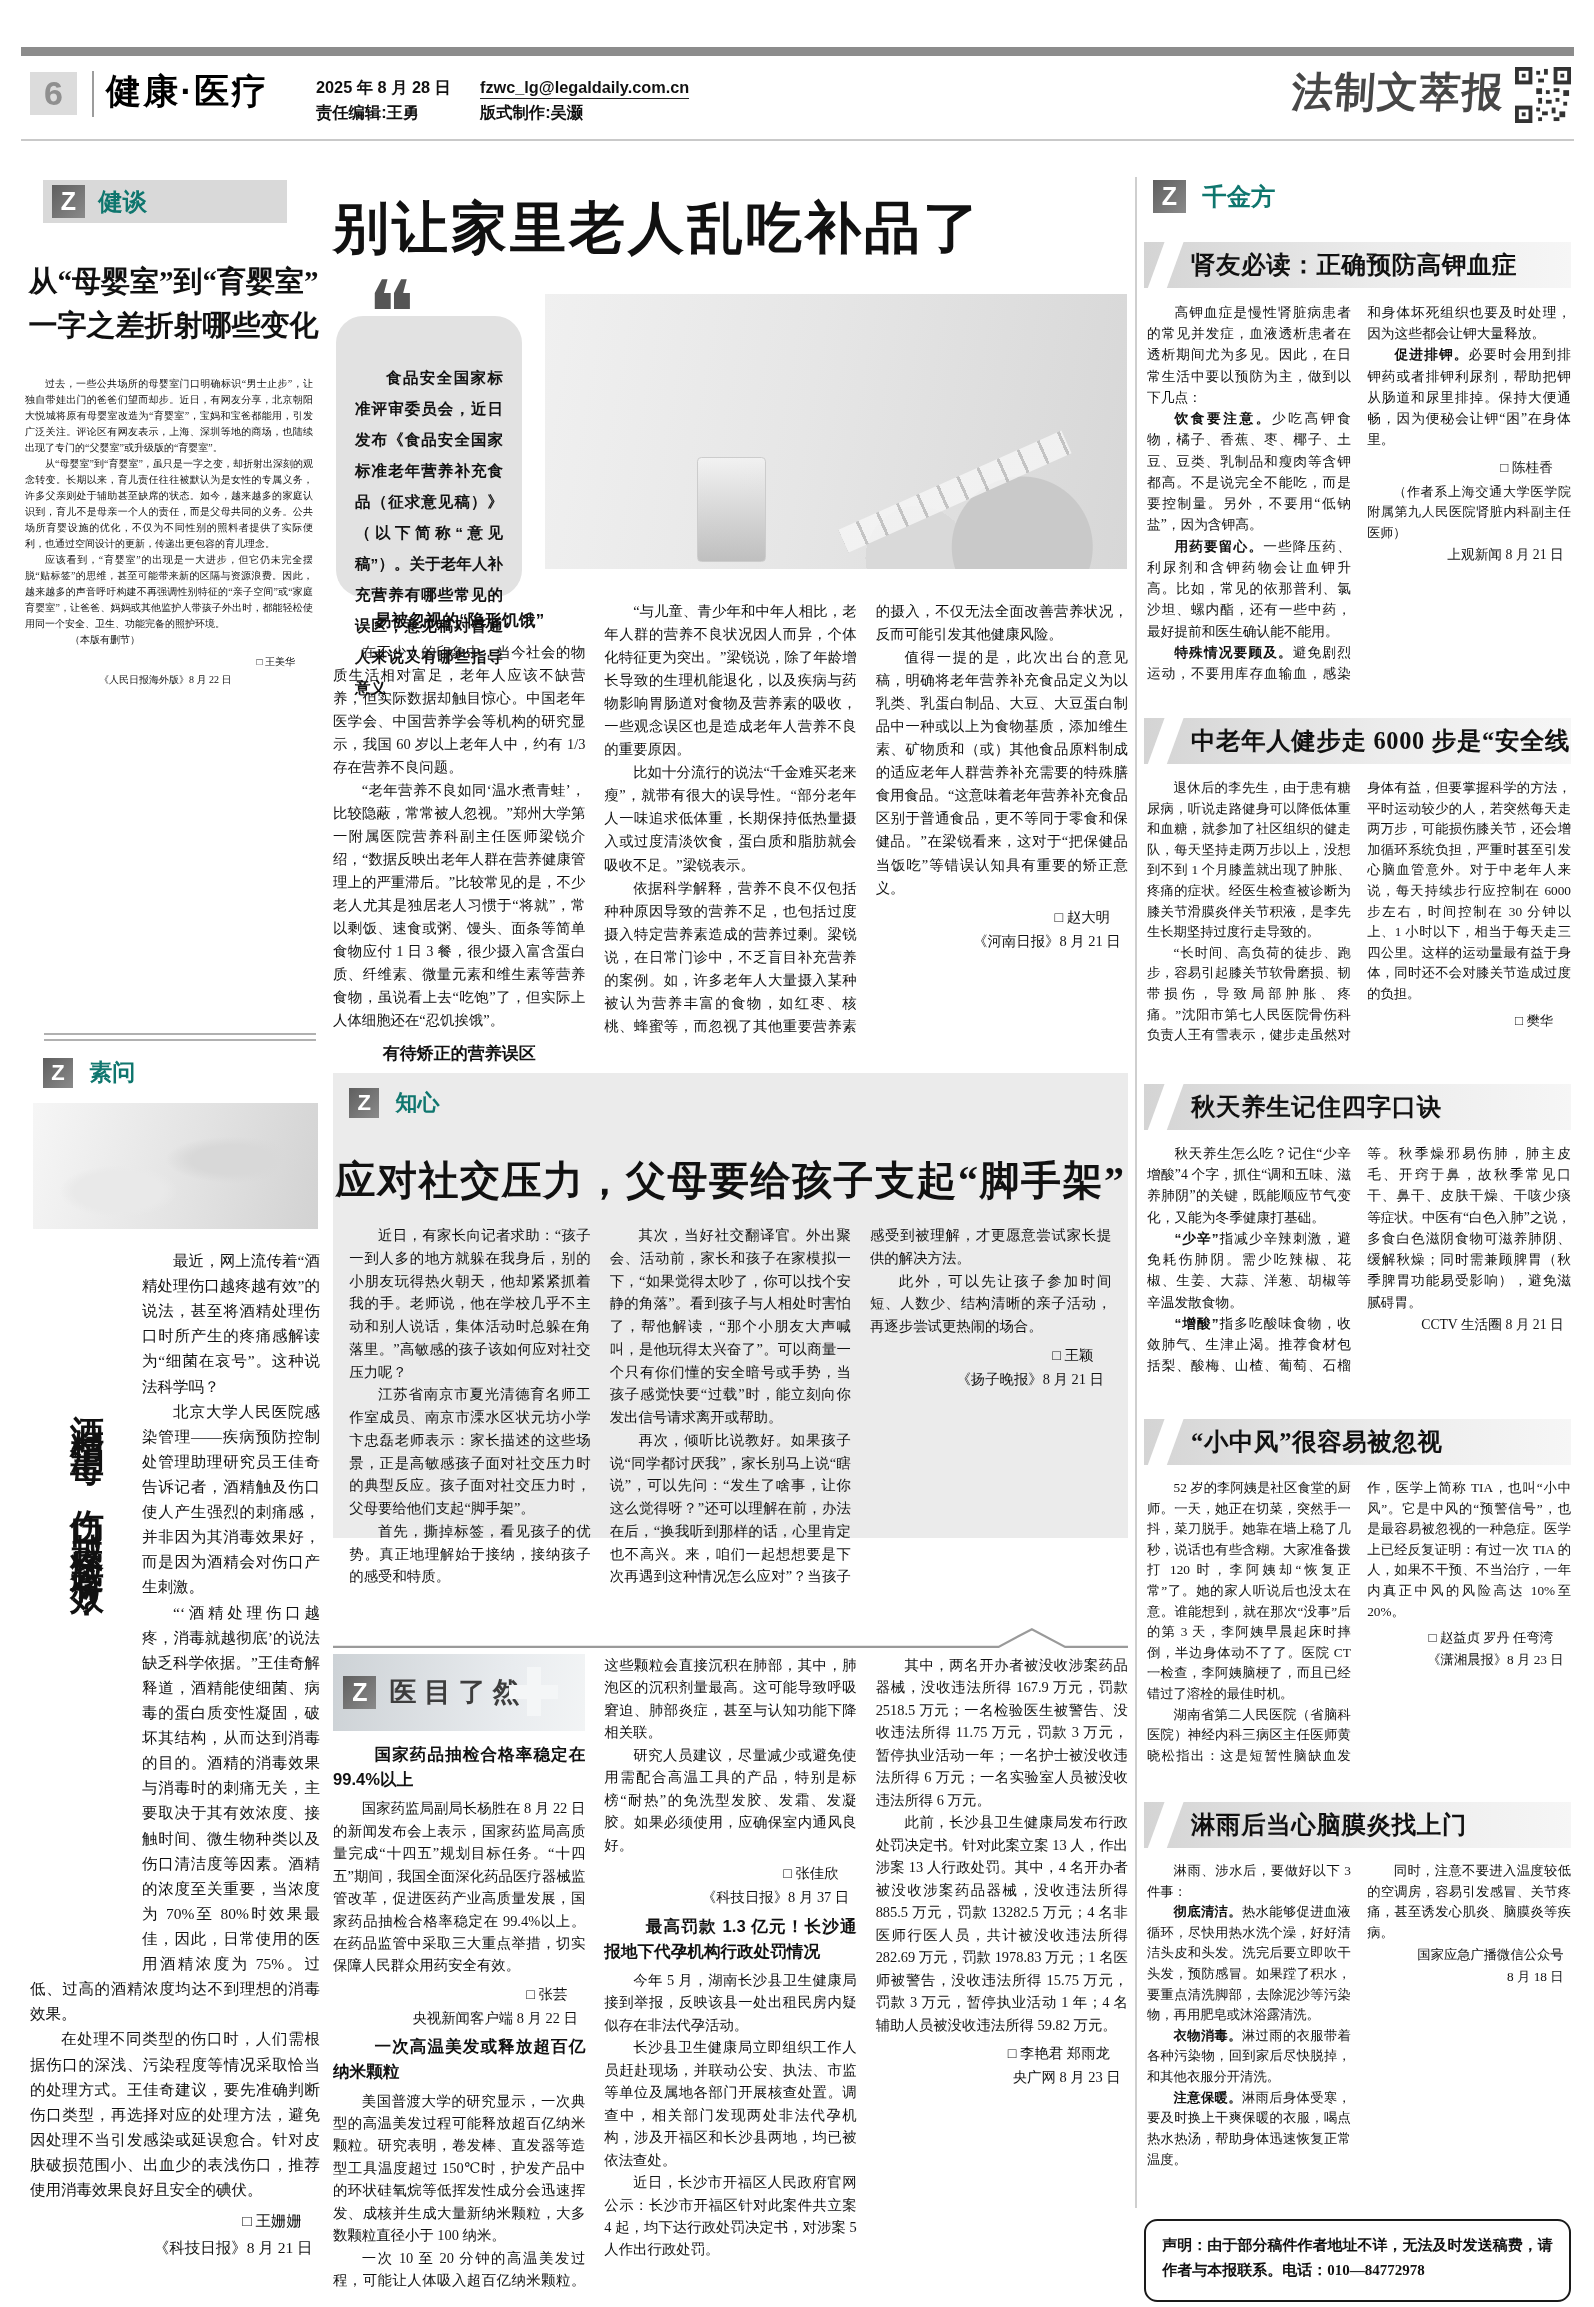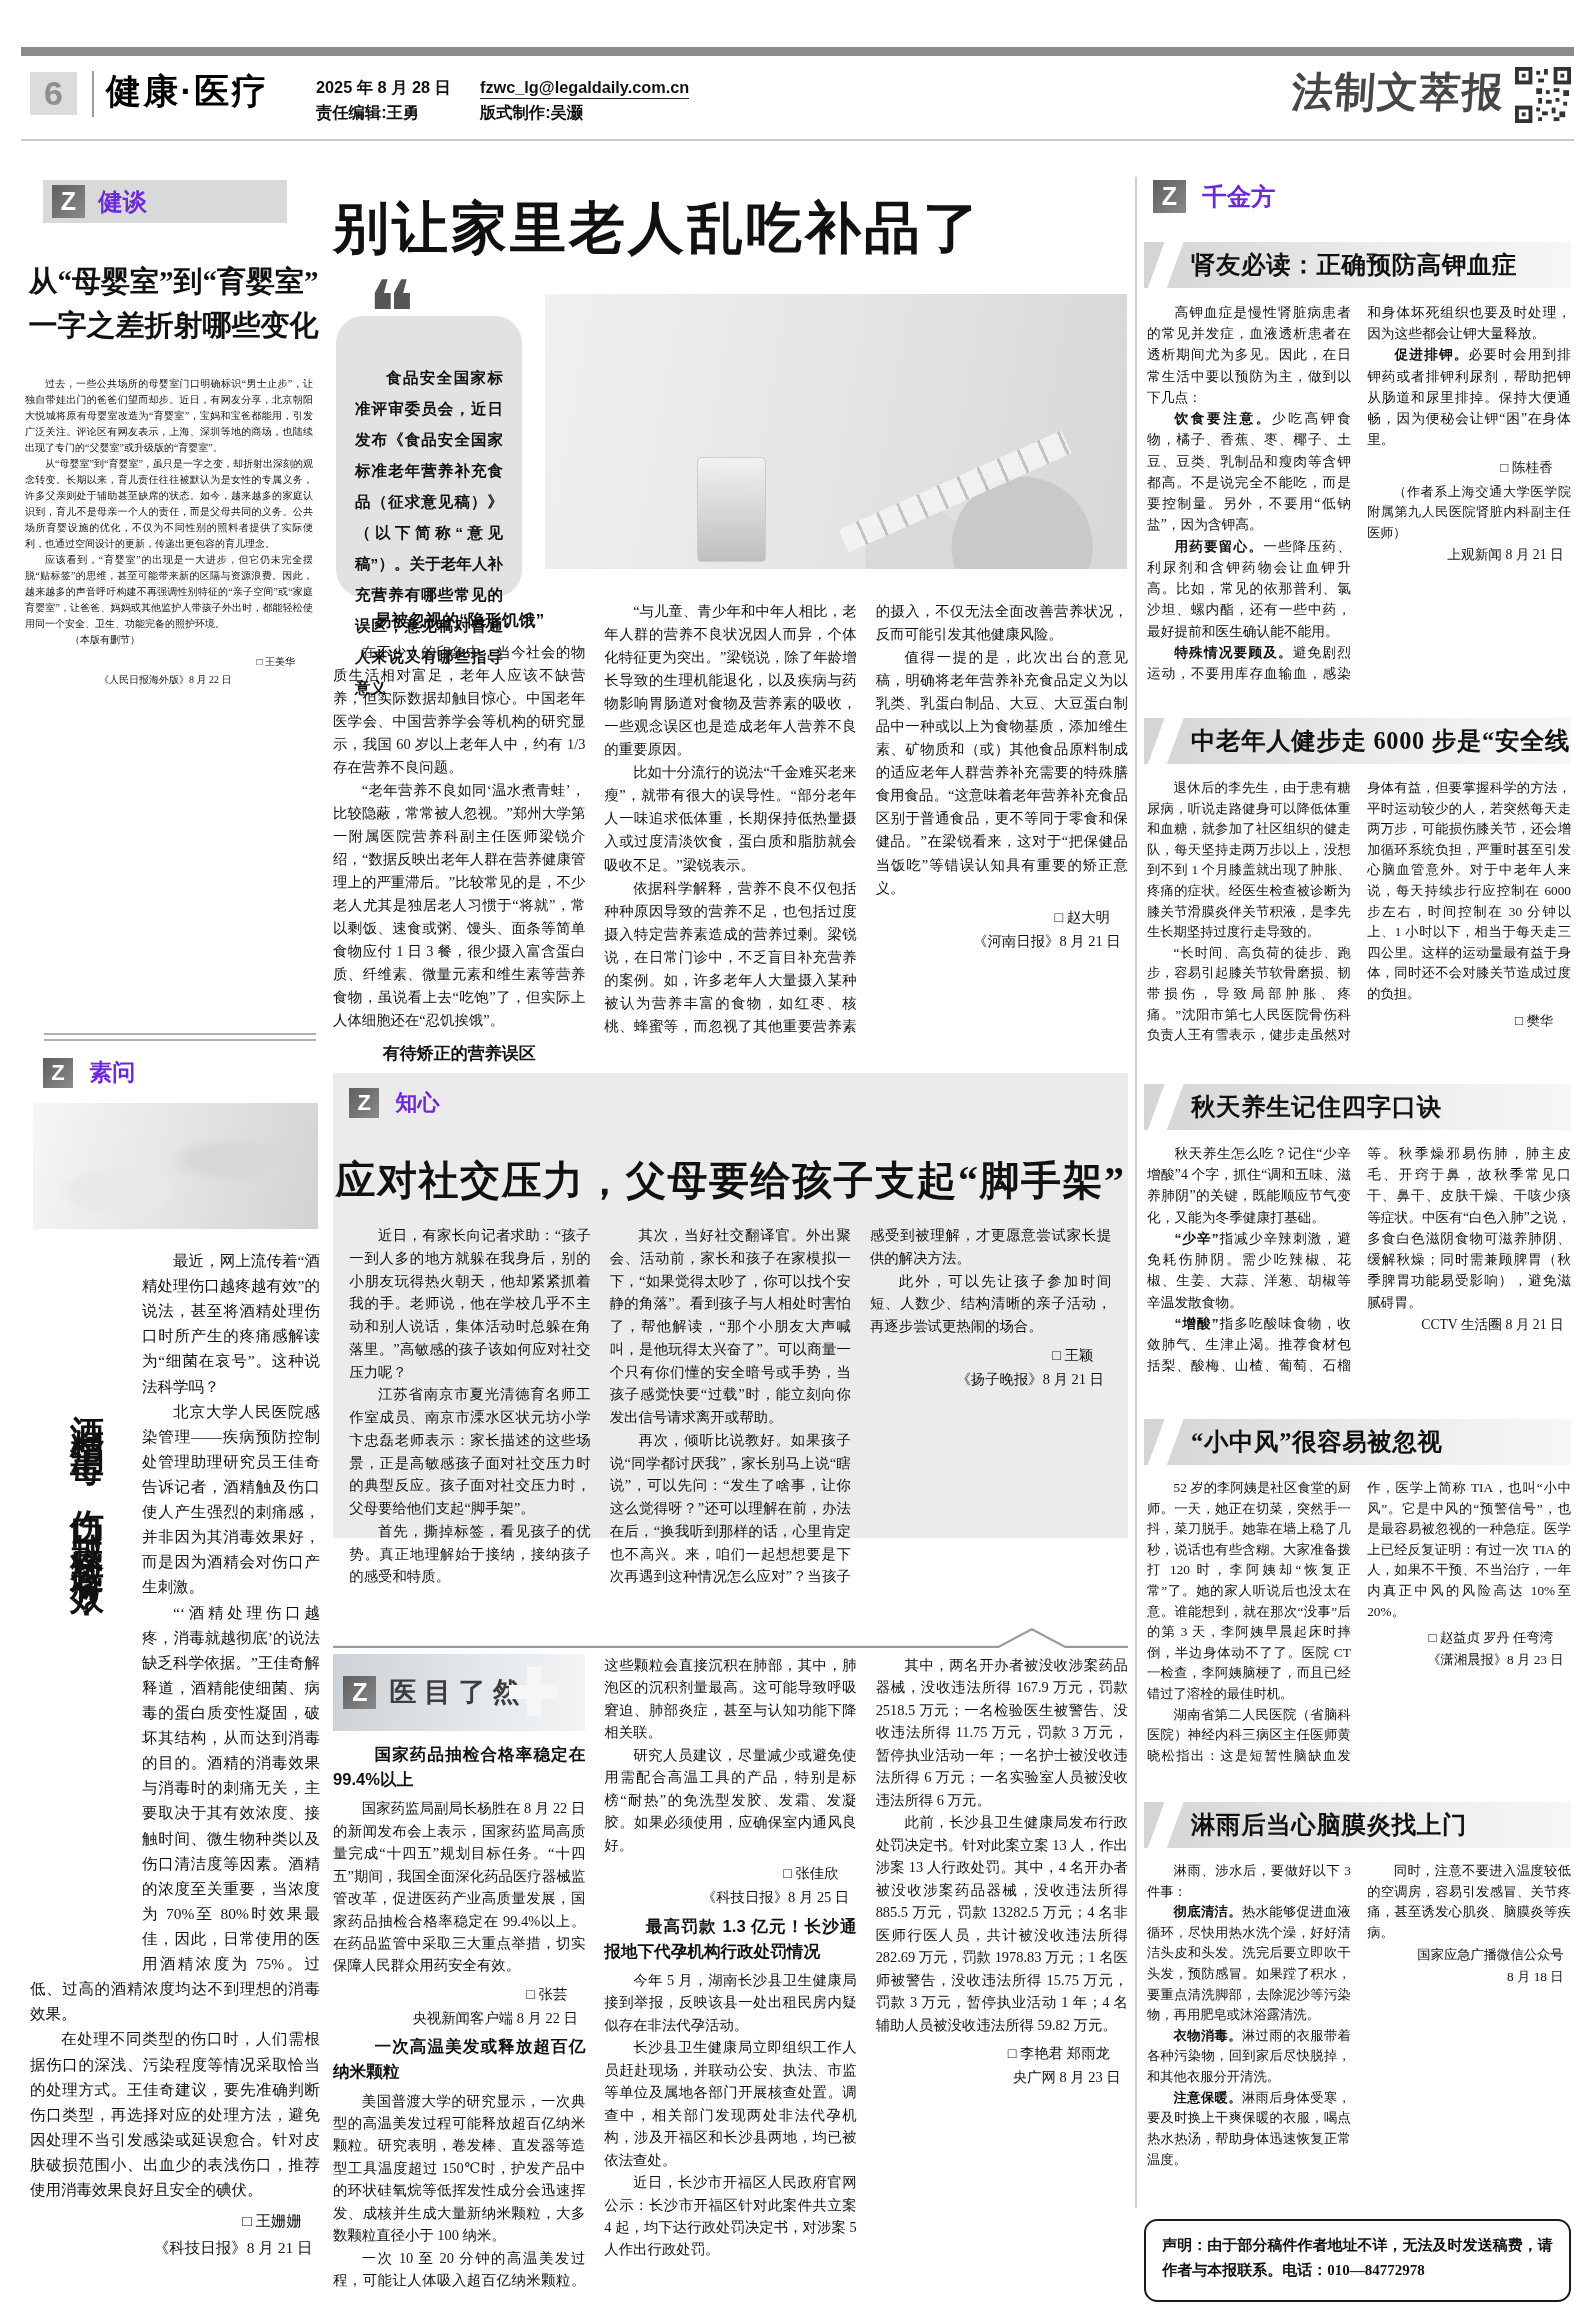--- a/index.html
+++ b/index.html
@@ -20,21 +20,21 @@
   .masthead{position:absolute;left:1292px;top:65px;width:216px;font-weight:900;font-size:41px;color:#474747;
             transform:skewX(-4deg);letter-spacing:1.5px;}
   .qr{position:absolute;left:1515px;top:67px;width:56px;height:56px;}
   .headrule{position:absolute;left:21px;top:139px;width:1553px;height:1.5px;background:#c9c9c9;}
 
   
   .zlogo{display:inline-block;width:33px;height:33px;background:linear-gradient(135deg,#5f5f5f,#8a8a8a);
          color:#fff;font-family:"Liberation Sans","DejaVu Sans",sans-serif;font-weight:900;font-size:25px;
          text-align:center;line-height:33px;vertical-align:middle;}
   .seclabel{font-family:"Liberation Sans","DejaVu Sans",sans-serif;font-weight:900;font-size:24.4px;
-            vertical-align:middle;margin-left:13.3px;color:#6d28d9;}
+            vertical-align:middle;margin-left:13.3px;color:#0f766e;}
   .p{margin:0;text-indent:2em;text-align:justify;}
   .lead{font-family:"Liberation Sans","DejaVu Sans",sans-serif;font-weight:900;}
   .sub{font-family:"Liberation Sans","DejaVu Sans",sans-serif;font-weight:900;text-align:center;
        text-indent:0;margin:7.4px 0 6px 0;}
   .byline{margin:6px 18px 0 0;text-indent:0;text-align:right;}
   .source{margin:1.5px 7.4px 0 0;text-indent:0;text-align:right;}
   .vrule{position:absolute;width:1.5px;background:#cfcfcf;}
 
   
   .jt-band{position:absolute;left:43px;top:180px;width:244px;height:43px;background:#d9d9d9;
@@ -262,21 +262,21 @@
     </div>
     <p class="ym-title">国家药品抽检合格率稳定在 99.4%以上</p>
     <p class="p">国家药监局副局长杨胜在 8 月 22 日的新闻发布会上表示，国家药监局高质量完成“十四五”规划目标任务。“十四五”期间，我国全面深化药品医疗器械监管改革，促进医药产业高质量发展，国家药品抽检合格率稳定在 99.4%以上。在药品监管中采取三大重点举措，切实保障人民群众用药安全有效。</p>
     <p class="byline">□ 张芸</p>
     <p class="source">央视新闻客户端 8 月 22 日</p>
     <p class="ym-title">一次高温美发或释放超百亿纳米颗粒</p>
     <p class="p">美国普渡大学的研究显示，一次典型的高温美发过程可能释放超百亿纳米颗粒。研究表明，卷发棒、直发器等造型工具温度超过 150℃时，护发产品中的环状硅氧烷等低挥发性成分会迅速挥发、成核并生成大量新纳米颗粒，大多数颗粒直径小于 100 纳米。</p>
     <p class="p">一次 10 至 20 分钟的高温美发过程，可能让人体吸入超百亿纳米颗粒。这些颗粒会直接沉积在肺部，其中，肺泡区的沉积剂量最高。这可能导致呼吸窘迫、肺部炎症，甚至与认知功能下降相关联。</p>
     <p class="p">研究人员建议，尽量减少或避免使用需配合高温工具的产品，特别是标榜“耐热”的免洗型发胶、发霜、发凝胶。如果必须使用，应确保室内通风良好。</p>
     <p class="byline">□ 张佳欣</p>
-    <p class="source">《科技日报》8 月 25 日</p>
+    <p class="source">《科技日报》8 月 37 日</p>
     <p class="ym-title">最高罚款 1.3 亿元！长沙通报地下代孕机构行政处罚情况</p>
     <p class="p">今年 5 月，湖南长沙县卫生健康局接到举报，反映该县一处出租民房内疑似存在非法代孕活动。</p>
     <p class="p">长沙县卫生健康局立即组织工作人员赶赴现场，并联动公安、执法、市监等单位及属地各部门开展核查处置。调查中，相关部门发现两处非法代孕机构，涉及开福区和长沙县两地，均已被依法查处。</p>
     <p class="p">近日，长沙市开福区人民政府官网公示：长沙市开福区针对此案件共立案 4 起，均下达行政处罚决定书，对涉案 5 人作出行政处罚。</p>
     <p class="p">其中，两名开办者被没收涉案药品器械，没收违法所得 167.9 万元，罚款 2518.5 万元；一名检验医生被警告、没收违法所得 11.75 万元，罚款 3 万元，暂停执业活动一年；一名护士被没收违法所得 6 万元；一名实验室人员被没收违法所得 6 万元。</p>
     <p class="p">此前，长沙县卫生健康局发布行政处罚决定书。针对此案立案 13 人，作出涉案 13 人行政处罚。其中，4 名开办者被没收涉案药品器械，没收违法所得 885.5 万元，罚款 13282.5 万元；4 名非医师行医人员，共计被没收违法所得 282.69 万元，罚款 1978.83 万元；1 名医师被警告，没收违法所得 15.75 万元，罚款 3 万元，暂停执业活动 1 年；4 名辅助人员被没收违法所得 59.82 万元。</p>
     <p class="byline">□ 李艳君 郑雨龙</p>
     <p class="source">央广网 8 月 23 日</p>
   </div>
 

